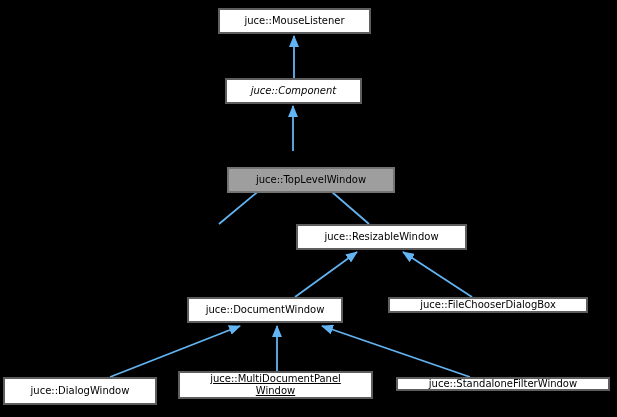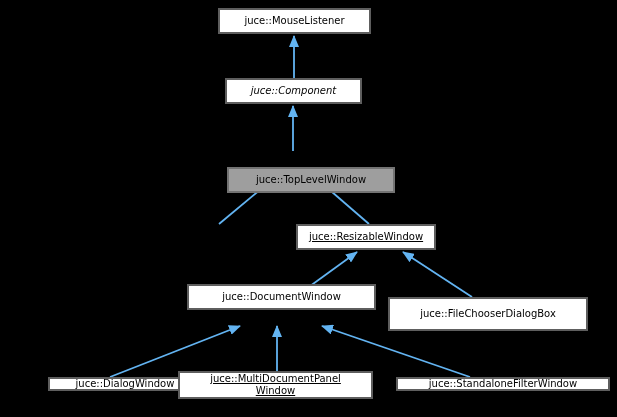--- a/index.html
+++ b/index.html
@@ -82,26 +82,26 @@
     <line x1="470" y1="377" x2="322" y2="326" marker-end="url(#arrowhead)"></line>
   </svg>
 
   <div class="node" style="left:218px; top:8px;   width:153px; height:26px;">juce::MouseListener</div>
 
   <div class="node" style="left:225px; top:78px;  width:137px; height:26px;font-style:italic;">juce::Component</div>
 
   <div class="node current" style="left:209px; top:167px; width:168px; height:26px;margin-left:18px;">juce::TopLevelWindow</div>
 
 
-  <div class="node" style="left:296px; top:224px; width:140px; height:26px;text-decoration:underline;">juce::ResizableWindow</div>
+  <div class="node" style="left:296px; top:224px; width:171px; height:26px;">juce::ResizableWindow</div>
 
-  <div class="node" style="left:187px; top:284px; width:189px; height:26px;">juce::DocumentWindow</div>
+  <div class="node" style="left:187px; top:297px; width:156px; height:26px;">juce::DocumentWindow</div>
 
-  <div class="node" style="left:388px; top:297px; width:200px; height:34px;">juce::FileChooserDialogBox</div>
+  <div class="node" style="left:388px; top:297px; width:200px; height:16px;">juce::FileChooserDialogBox</div>
 
-  <div class="node" style="left:3px;   top:377px; width:154px; height:14px;margin-left:45px;">juce::DialogWindow</div>
+  <div class="node" style="left:3px;   top:377px; width:154px; height:28px;">juce::DialogWindow</div>
 
   <div class="node" style="left:178px; top:371px; width:195px; height:28px;text-decoration:underline;">juce::MultiDocumentPanel
 Window</div>
 
   <div class="node" style="left:396px; top:377px; width:214px; height:14px;">juce::StandaloneFilterWindow</div>
 
 </div>
 
 </body></html>

